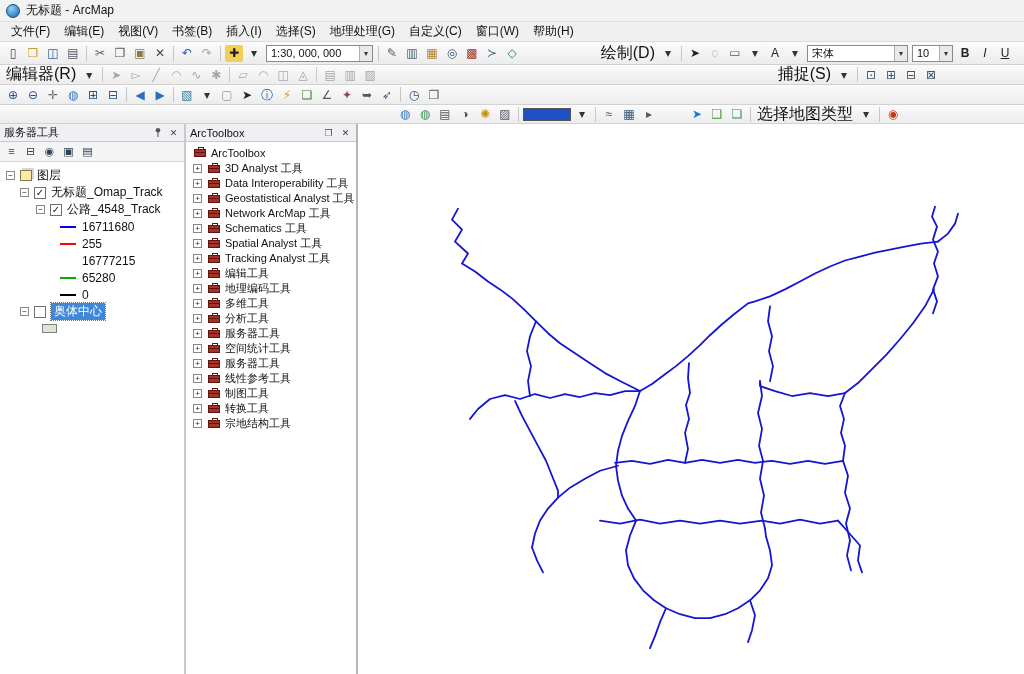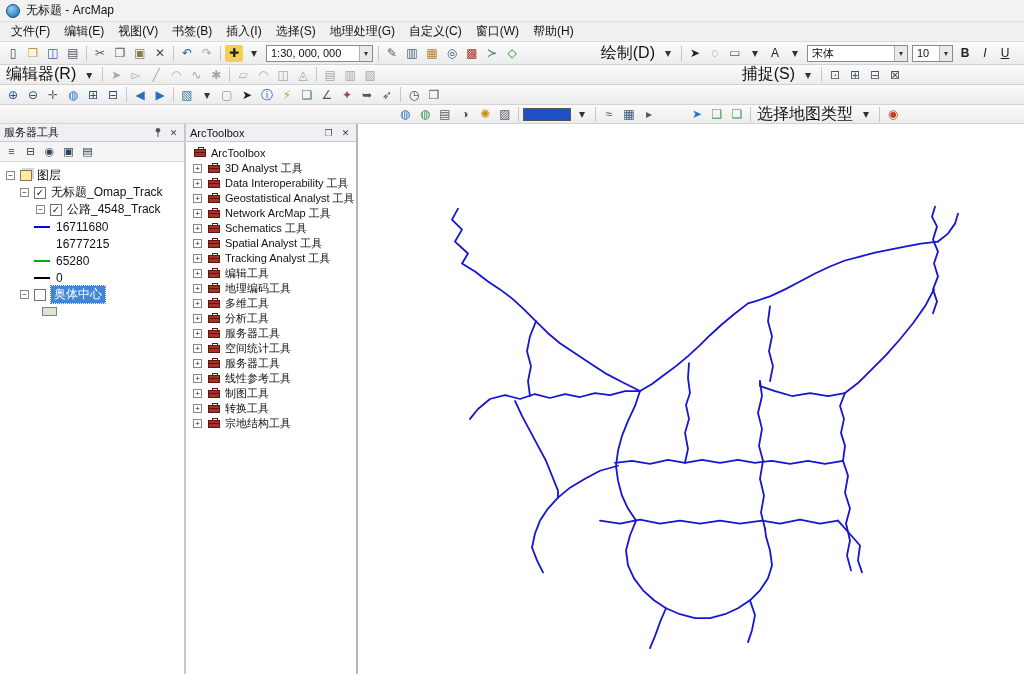--- a/index.html
+++ b/index.html
@@ -31,21 +31,21 @@
   .hdr-btn{width:13px;height:13px;display:inline-flex;align-items:center;justify-content:center;font-size:9px;color:#444;border-radius:2px}
   .toc-toolbar{height:20px;display:flex;align-items:center;padding:0 2px;background:#f4f4f4;border-bottom:1px solid #d6d6d6}
   .toc-toolbar .ticon{width:17px;height:16px;font-size:11px}
   .toc-tree{flex:1;background:#fff;padding:5px 0;overflow:hidden;font-size:12px}
   .toc-row{display:flex;align-items:center;height:17px;white-space:nowrap}
   .expander{width:9px;height:9px;flex:none;border:1px solid #888;background:#fff;font-size:8px;line-height:7px;text-align:center;color:#222;margin-right:5px}
   .checkbox{width:12px;height:12px;flex:none;border:1px solid #707070;background:#fff;margin-right:5px;font-size:10px;line-height:10px;text-align:center;color:#222}
   .layers-icon{width:12px;height:11px;flex:none;margin-right:5px;background:#ffe9a8;border:1px solid #8a7a40;box-shadow:2px -2px 0 #cfd8ea}
   .dash{width:16px;flex:none;height:2px;margin-right:6px;background:transparent}
   .leg-label{font-size:12px}
-  .legend-row{padding-left:34px}
+  .legend-row{padding-left:60px}
   .sel-label{background:#3f87d8;color:#fff;padding:0 3px;outline:1px dotted #777}
   .poly-swatch{width:15px;height:9px;background:#d9e6d4;border:1px solid #808080;display:inline-block}
   
   .atb-panel{width:172px;flex:none;background:#f0f0f0;border-right:2px solid #b5b5b5;display:flex;flex-direction:column}
   .atb-body{flex:1;background:#fff;padding:3px 0;overflow:hidden}
   .tbx-row{display:flex;align-items:center;height:15px;font-size:11px;padding-left:7px;white-space:nowrap}
   .tbx-root{padding-left:6px;height:16px}
   .tbx-row .expander{width:9px;height:9px;margin-right:4px}
   .tbx-icon{width:12px;height:8px;flex:none;background:#a33327;border:1px solid #5f1410;position:relative;margin:0 5px 0 2px}
   .tbx-icon::before{content:"";position:absolute;left:3px;top:-3px;width:4px;height:2px;border:1px solid #5f1410;border-bottom:none}
@@ -149,21 +149,21 @@
         <span class="ticon dis">▱</span>
         <span class="ticon dis">◠</span>
         <span class="ticon dis">◫</span>
         <span class="ticon dis">◬</span>
         <span class="tsep"></span>
         <span class="ticon dis">▤</span>
         <span class="ticon dis">▥</span>
         <span class="ticon dis">▨</span>
       </span>
     <span class="spacer"></span>
-    <span class="bargroup" style="margin-right:116px">
+    <span class="bargroup" style="margin-right:80px">
         <span class="tlabel">捕捉(S)</span>
         <span class="ticon" style="color: rgb(51, 51, 51);">▾</span>
         <span class="tsep"></span>
         <span class="ticon" style="color: rgb(68, 85, 102);">⊡</span>
         <span class="ticon" style="color: rgb(68, 85, 102);">⊞</span>
         <span class="ticon" style="color: rgb(68, 85, 102);">⊟</span>
         <span class="ticon" style="color: rgb(68, 85, 102);">⊠</span>
       </span>
   </div>
 
@@ -256,20 +256,24 @@
         </div>
         <div class="toc-row" style="padding-left:36px">
           <span class="expander">−</span>
           <span class="checkbox">✓</span>
           <span>公路_4548_Track</span>
         </div>
         <div>
             <div class="toc-row legend-row">
               <span class="dash" style="background: rgb(0, 0, 255);"></span>
               <span class="leg-label">16711680</span>
+            </div>
+            <div class="toc-row legend-row">
+              <span class="dash" style="background: rgb(255, 0, 0);"></span>
+              <span class="leg-label">255</span>
             </div>
             <div class="toc-row legend-row">
               <span class="dash"></span>
               <span class="leg-label">16777215</span>
             </div>
             <div class="toc-row legend-row">
               <span class="dash" style="background: rgb(0, 176, 0);"></span>
               <span class="leg-label">65280</span>
             </div>
             <div class="toc-row legend-row">

